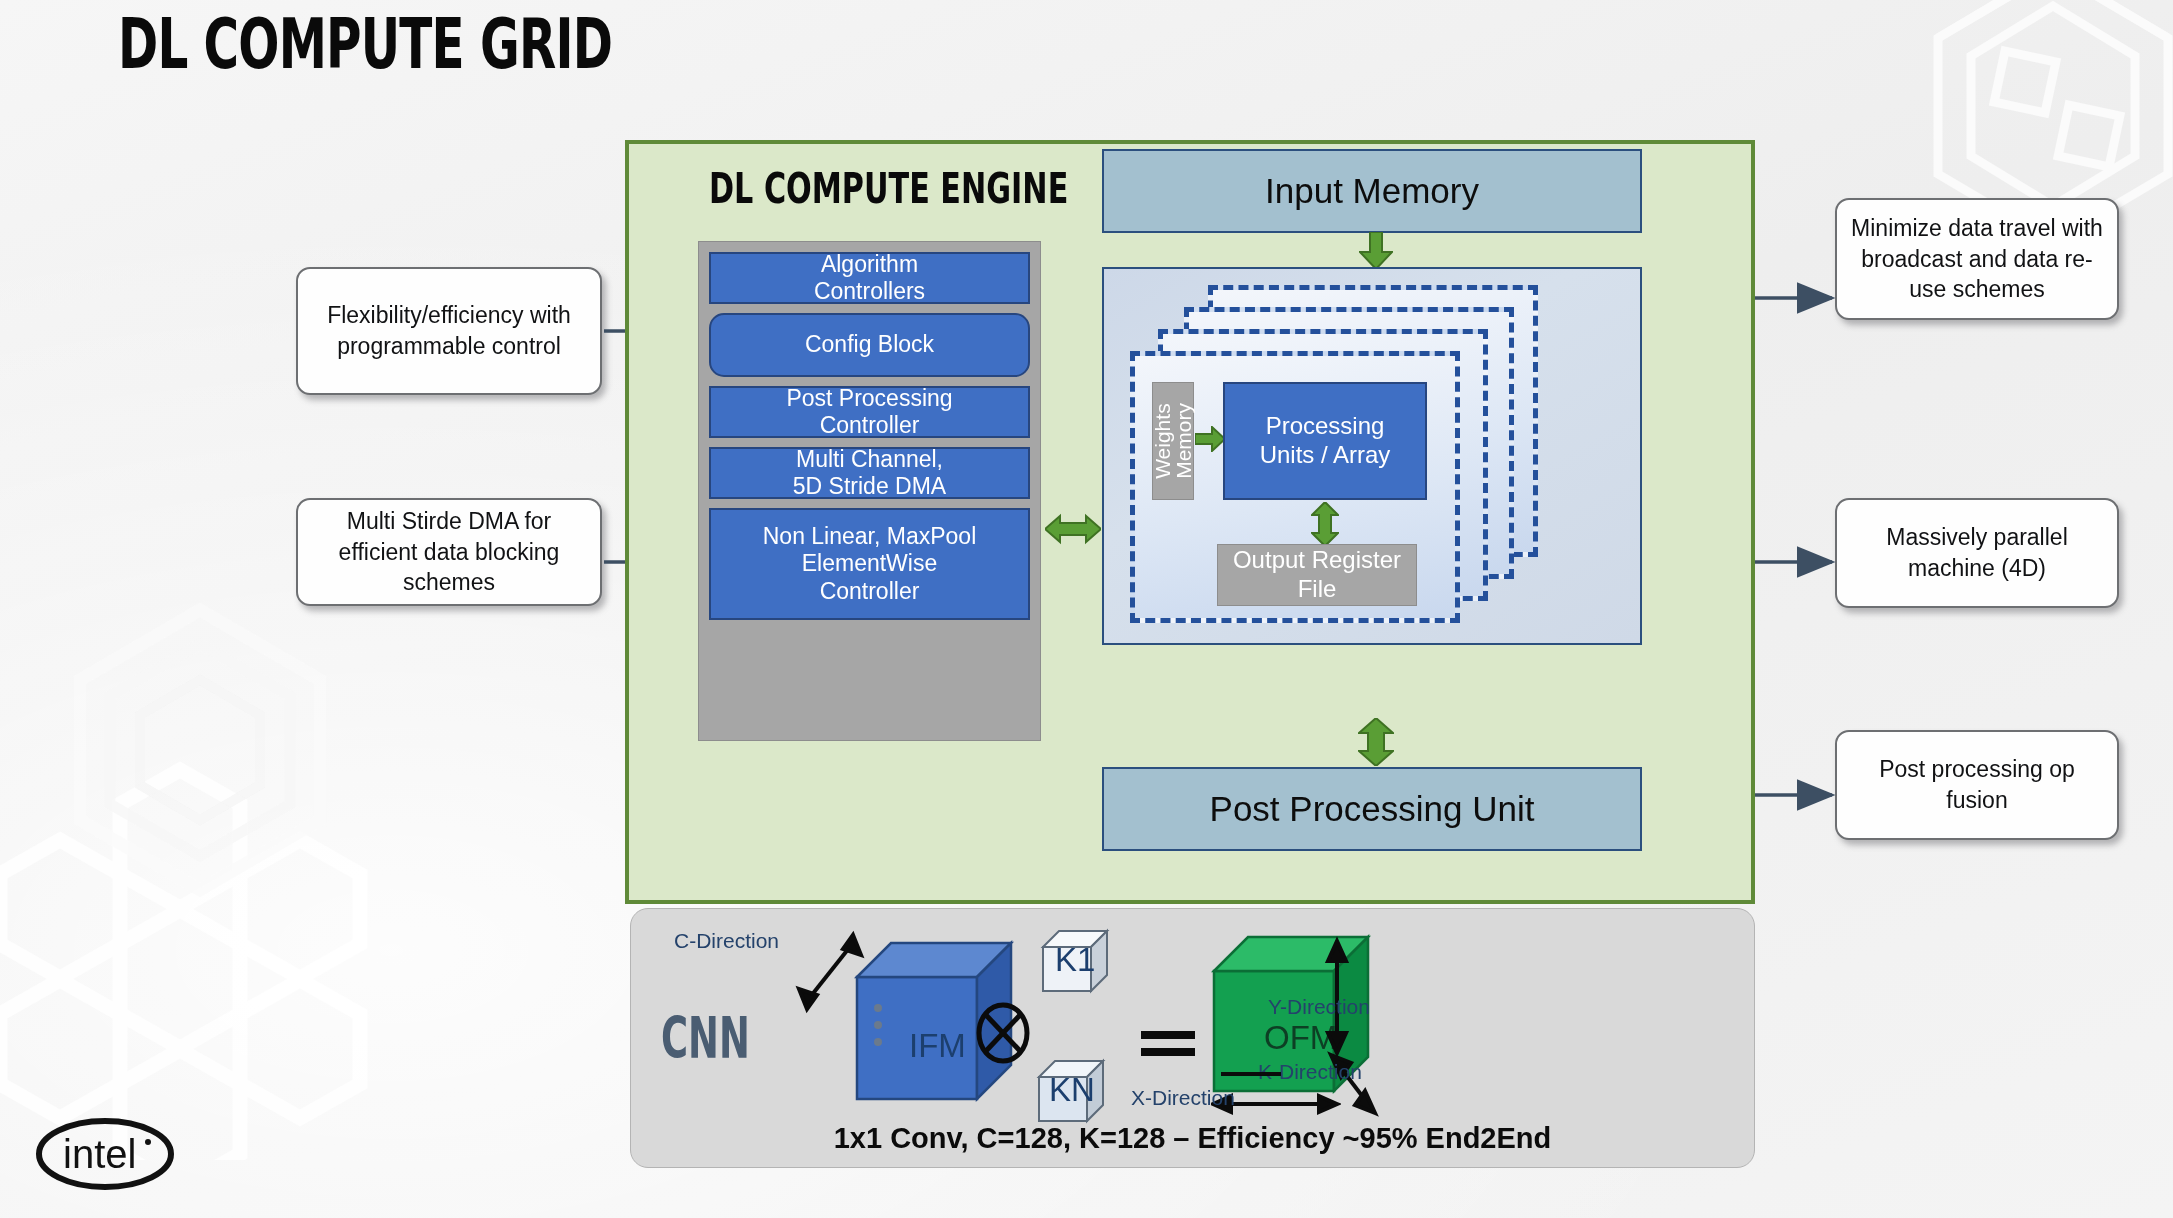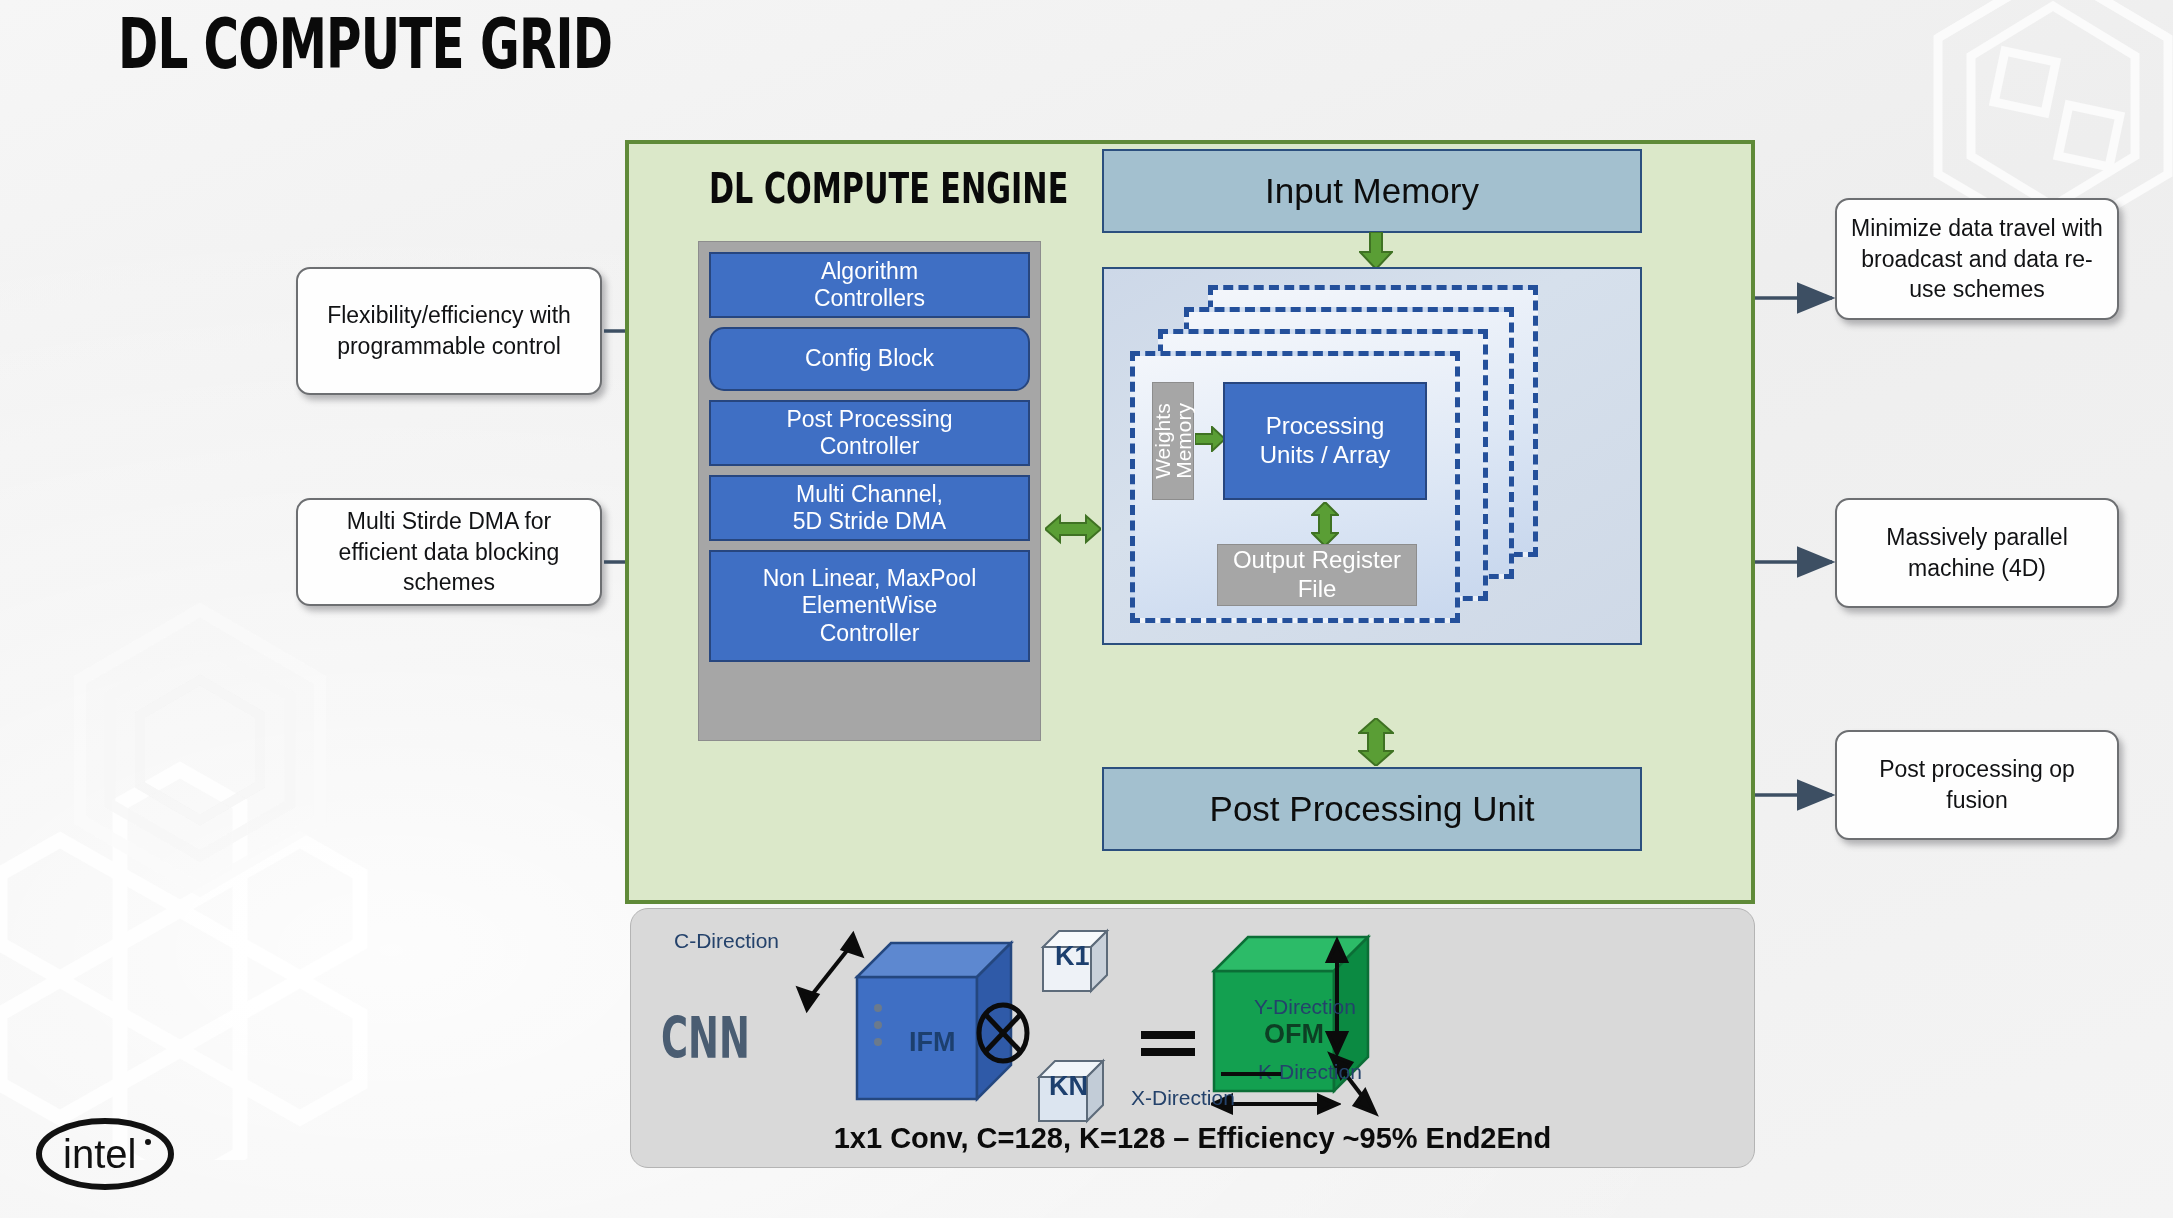--- a/index.html
+++ b/index.html
@@ -64,21 +64,21 @@
   .ctrl-block {
     background: #3f6fc4;
     border: 2px solid #27467f;
     color: #ffffff;
     font-size: 23px;
     display: flex; align-items: center; justify-content: center;
     text-align: center;
     line-height: 1.18;
     flex: 0 0 auto;
   }
-  .ctrl-h2 { height: 66px; }
+  .ctrl-h2 { height: 52px; }
   .ctrl-h1 { height: 64px; border-radius: 15px; }
   .ctrl-h3 { height: 112px; }
 
   
   #input-memory {
     position: absolute; left: 473px; top: 5px;
     width: 540px; height: 84px;
     background: #a3c0cf;
     border: 2px solid #2b4f7e;
     display: flex; align-items: center; justify-content: center;
@@ -189,27 +189,27 @@
   }
   #cnn-caption {
     position: absolute; left: 0; right: 0; bottom: 12px;
     text-align: center; font-size: 29px; font-weight: 700; color: #0b0b0b;
   }
   .dir-label {
     position: absolute; font-size: 21px; color: #24426b;
     white-space: nowrap;
   }
   #lbl-c { left: 43px;  top: 20px; }
-  #lbl-y { left: 623px; top: 86px; text-align: right; }
+  #lbl-y { left: 637px; top: 86px; text-align: right; }
   #lbl-k { left: 627px; top: 151px; }
   #lbl-x { left: 500px; top: 177px; }
 
   .cube-face-text {
     position: absolute;
-    font-size: 27px; font-weight: 700; color: #1c3f6e;
+    font-size: 33px; font-weight: 400; color: #1c3f6e;
   }
 
   
   #k-dots { position:absolute; left: 243px; top: 86px; }
   #k-dots i {
     display:block; width:8px; height:8px; border-radius:50%;
     background:#6b7a8c; margin: 9px 0;
   }
 </style>
 </head>

